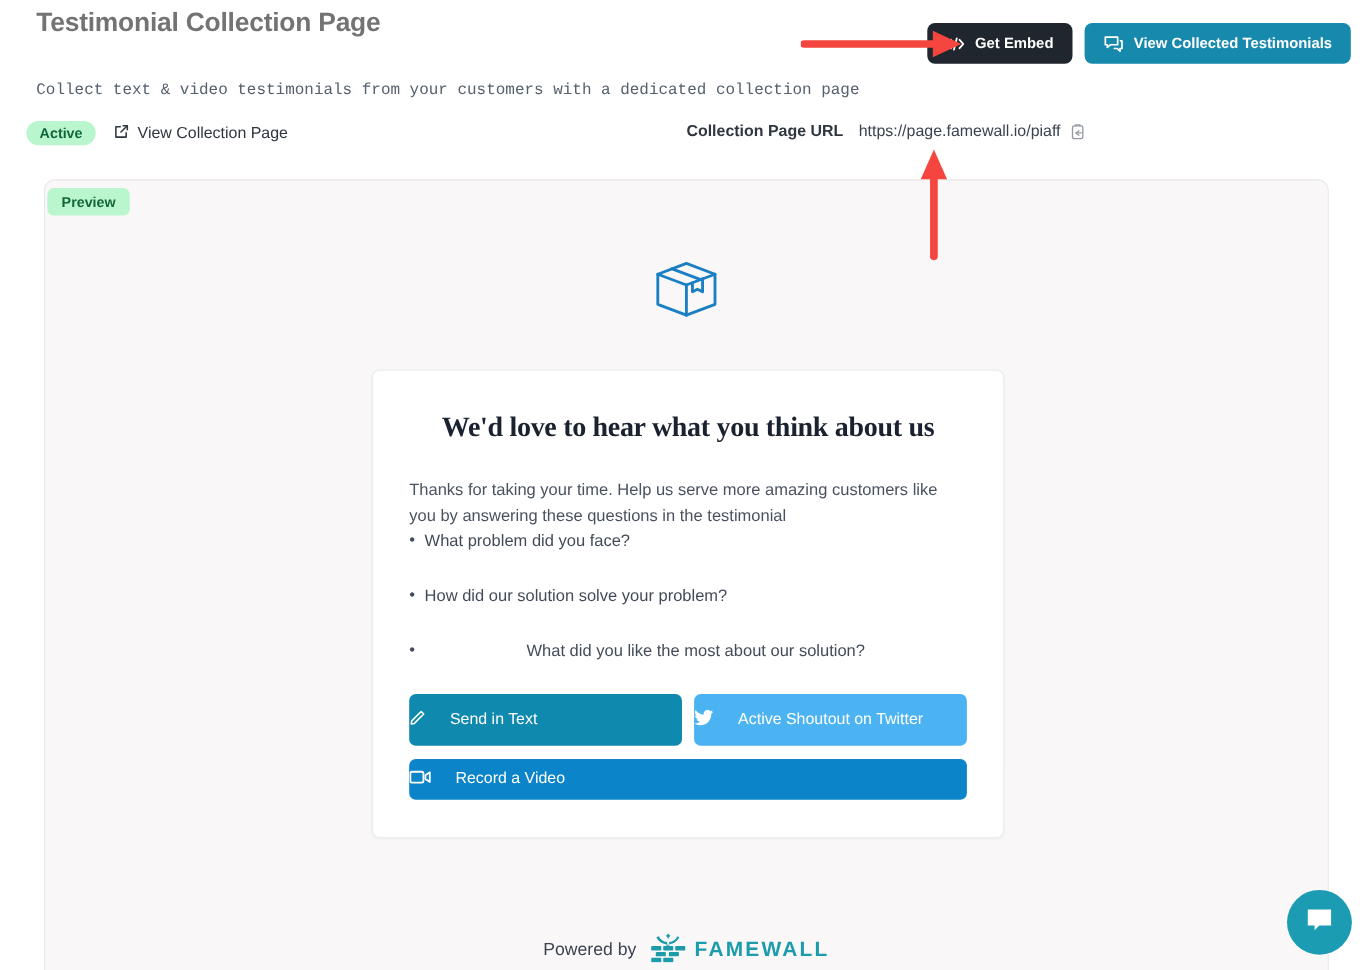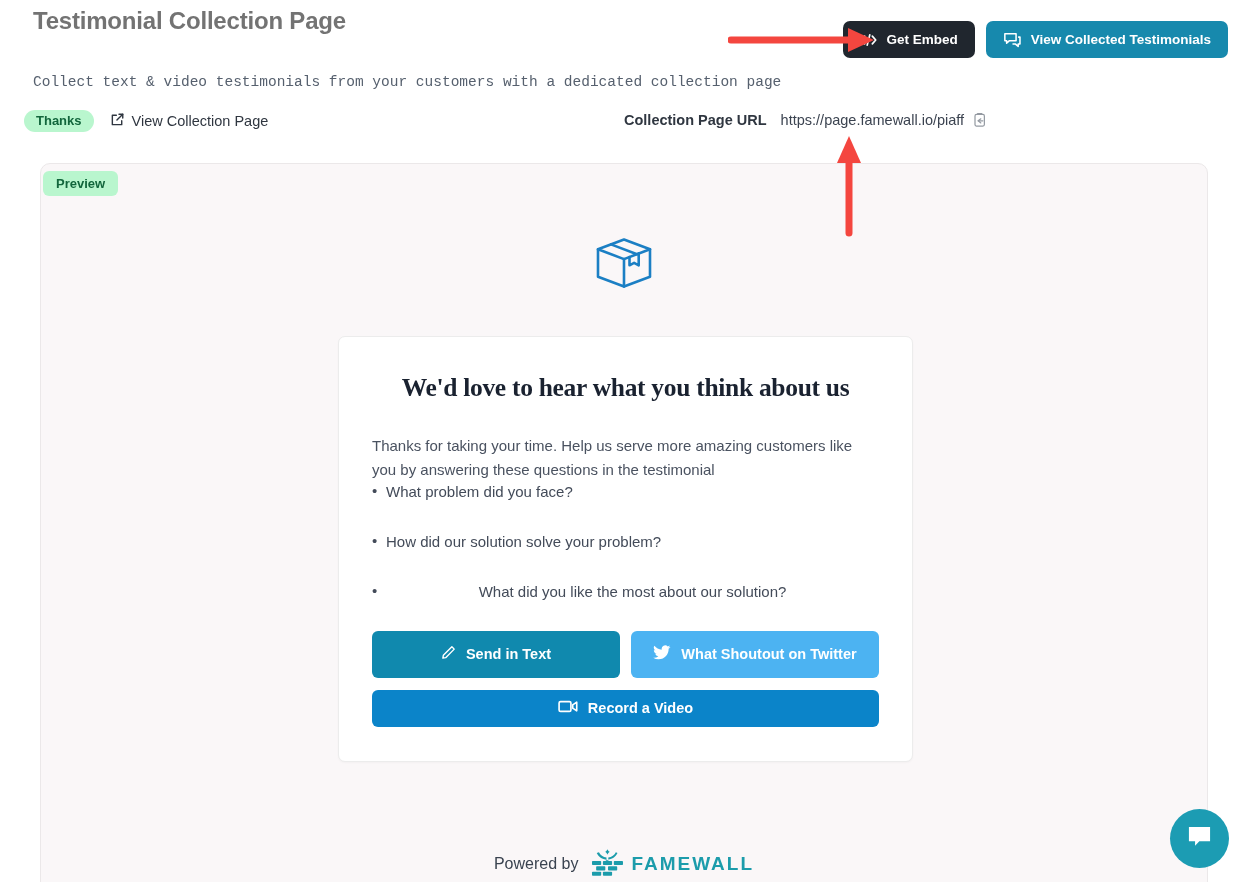--- a/index.html
+++ b/index.html
@@ -198,26 +198,26 @@
     gap: 11px;
     margin-bottom: 12px;
   }
   .cta {
     flex: 1 1 0;
     height: 47px;
     border: none;
     border-radius: 6px;
     color: #fff;
     font-size: 14.5px;
-    font-weight: bold;
+    font-weight: normal;
     font-family: "Liberation Sans", sans-serif;
     display: inline-flex;
     align-items: center;
-    justify-content: center;
-    gap: 10px;
+    justify-content: flex-start;
+    gap: 22px;
     cursor: pointer;
   }
   .cta-text    { background: #1089ae; }
   .cta-twitter { background: #4cb3f2; }
   .cta-video   { background: #0b84c9; width: 100%; height: 37px; }
 
   
   .powered {
     position: absolute;
     left: 50%;
@@ -289,21 +289,21 @@
         <svg width="19" height="17" viewBox="0 0 22 20" fill="none" stroke="#ffffff" stroke-width="1.8" stroke-linecap="round" stroke-linejoin="round">
           <path d="M2 3.2h13.2v8.2H7.4L4.1 14.3v-2.9H2z"></path>
           <path d="M18.2 7.2h1.6v8.2h-2.1v2.9l-3.1-2.9h-3"></path>
         </svg>
       </span>
       <span>View Collected Testimonials</span>
     </button>
   </div>
 
   <div class="status-row">
-    <span class="badge-active">Thanks</span>
+    <span class="badge-active">Active</span>
     <span class="link-view">
       <span>
         <svg width="15" height="15" viewBox="0 0 16 16" fill="none" stroke="#2f3640" stroke-width="1.5" stroke-linecap="round" stroke-linejoin="round">
           <path d="M12.5 9.2v4.3H2.5V3.5h4.3"></path>
           <polyline points="9.6,2.4 13.6,2.4 13.6,6.4"></polyline>
           <line x1="13.6" y1="2.4" x2="7.4" y2="8.6"></line>
         </svg>
       </span>
       <span>View Collection Page</span>
     </span>
@@ -355,21 +355,21 @@
           </span>
           <span>Send in Text</span>
         </button>
 
         <button class="cta cta-twitter">
           <span>
             <svg width="18" height="15" viewBox="0 0 20 17" fill="#ffffff">
               <path d="M19.6 2.3c-.7.3-1.5.5-2.3.6.8-.5 1.4-1.3 1.7-2.2-.8.5-1.6.8-2.5 1A4 4 0 0 0 9.7 5.3 11.3 11.3 0 0 1 1.4.9a4 4 0 0 0 1.2 5.4c-.6 0-1.3-.2-1.8-.5a4 4 0 0 0 3.2 4 4 4 0 0 1-1.8.1 4 4 0 0 0 3.7 2.8A8 8 0 0 1 0 14.4a11.3 11.3 0 0 0 6.1 1.8c7.4 0 11.4-6.1 11.4-11.4v-.5c.8-.6 1.5-1.3 2.1-2z"></path>
             </svg>
           </span>
-          <span>What Shoutout on Twitter</span>
+          <span>Active Shoutout on Twitter</span>
         </button>
       </div>
 
       <button class="cta cta-video">
         <span>
           <svg width="20" height="15" viewBox="0 0 22 16" fill="none" stroke="#ffffff" stroke-width="1.8" stroke-linecap="round" stroke-linejoin="round">
             <rect x="1.2" y="2.6" width="13" height="10.8" rx="1.6"></rect>
             <polygon points="16.2,6.2 20.6,3.2 20.6,12.8 16.2,9.8"></polygon>
           </svg>
         </span>

